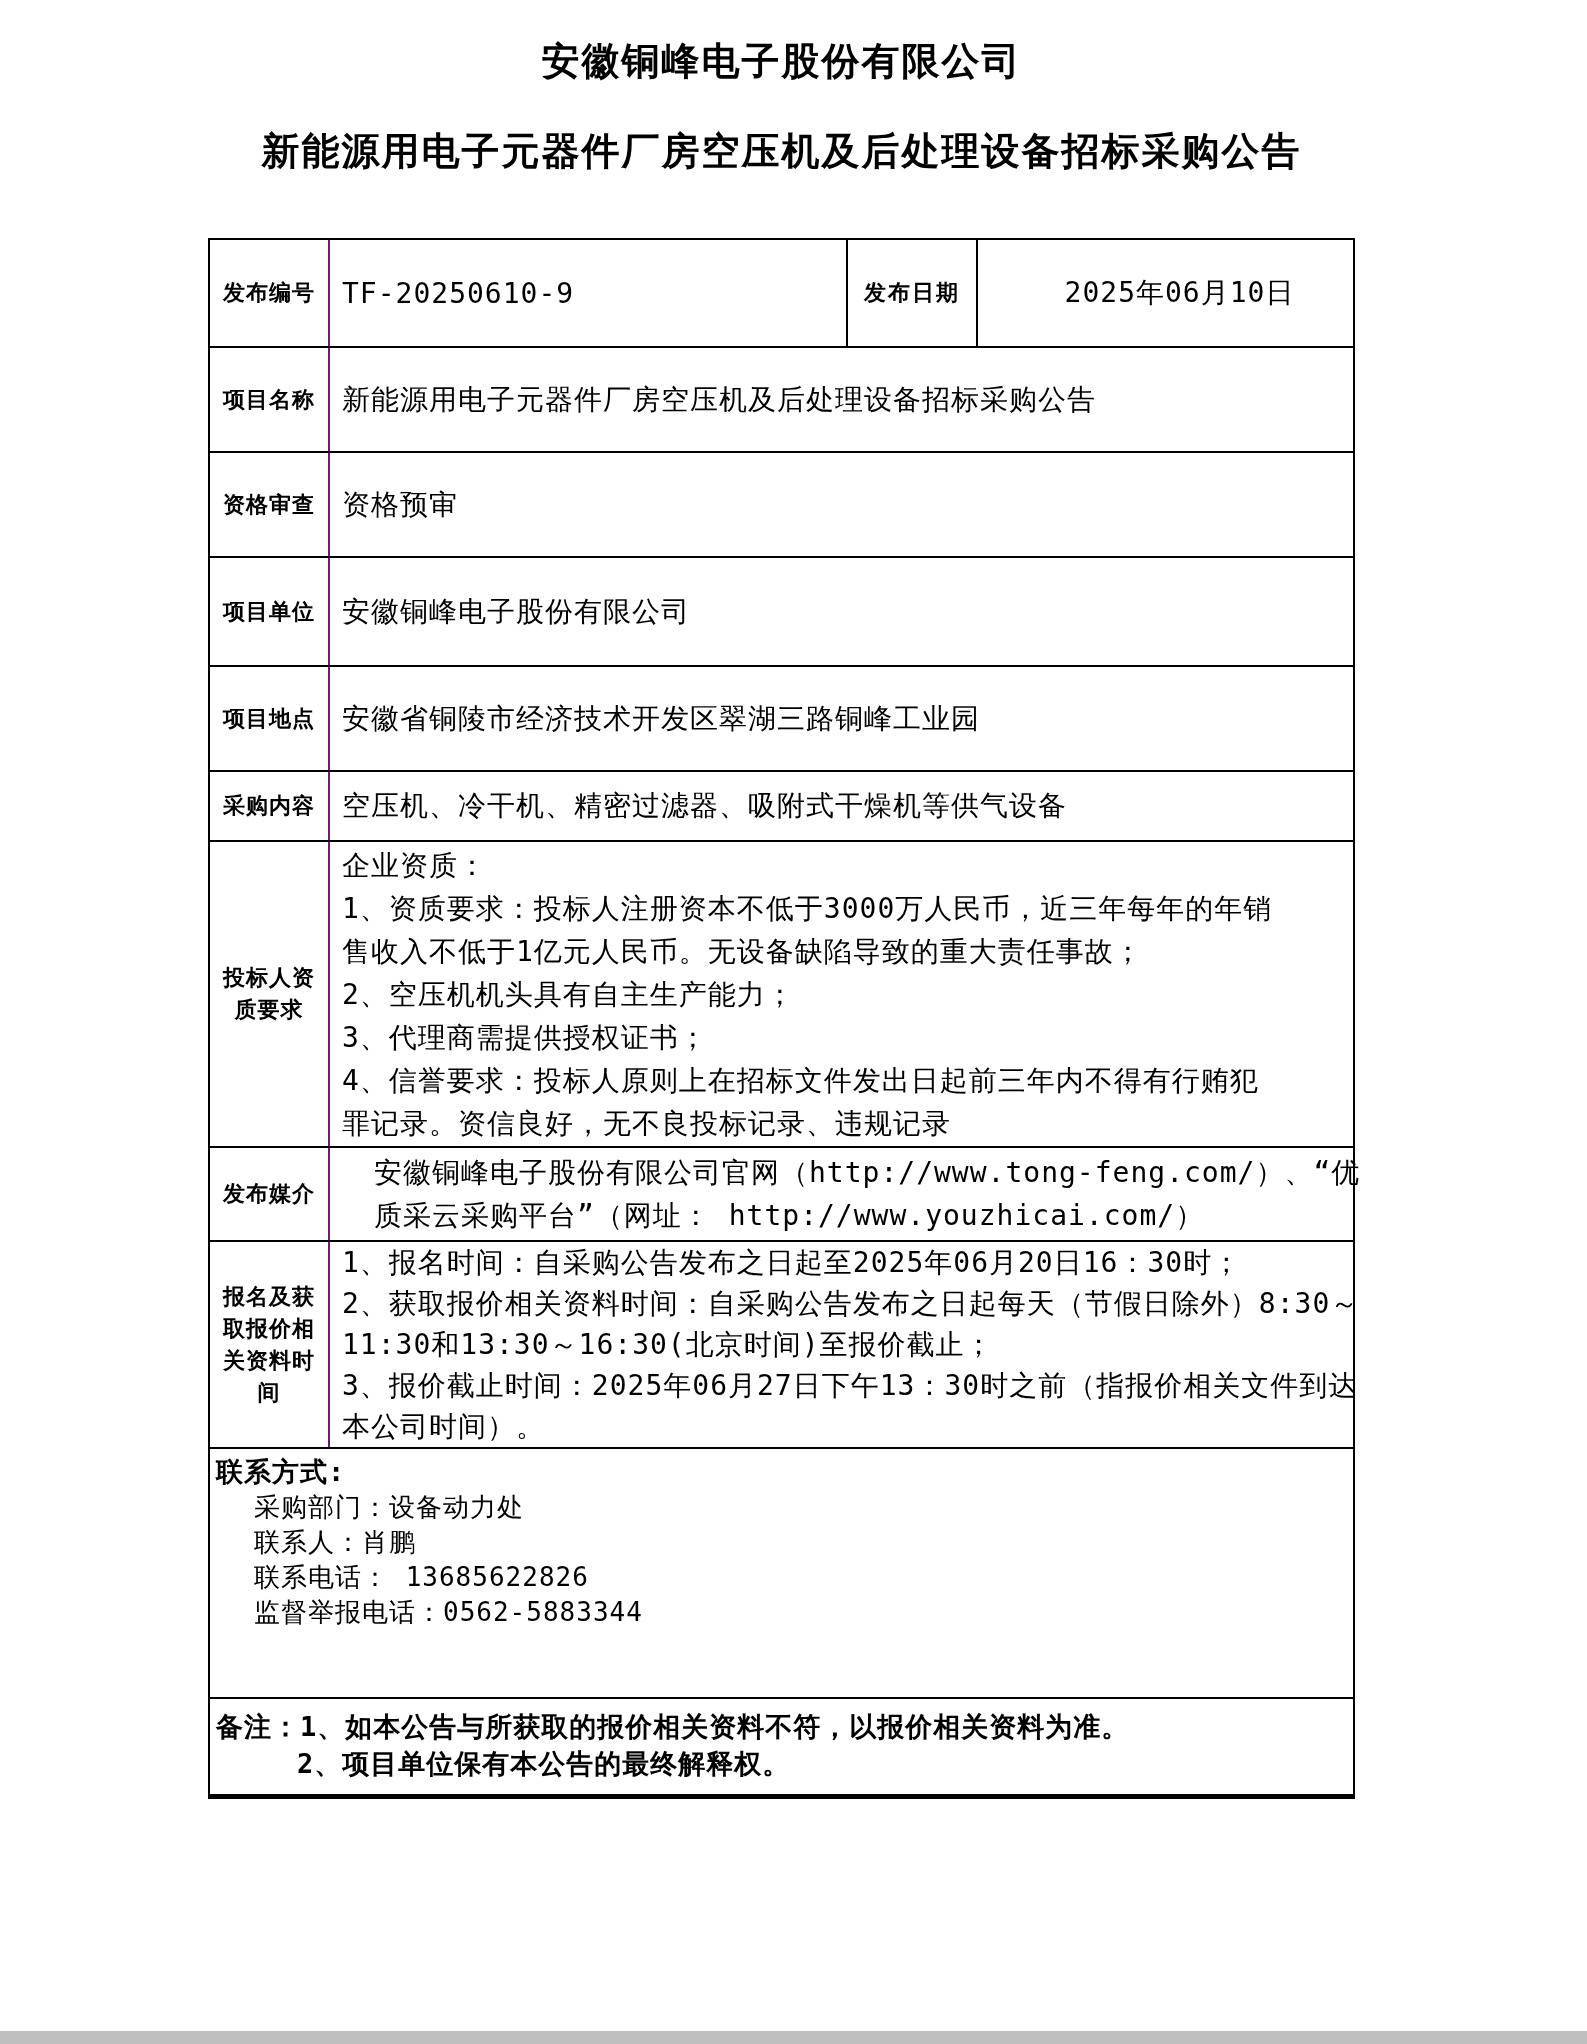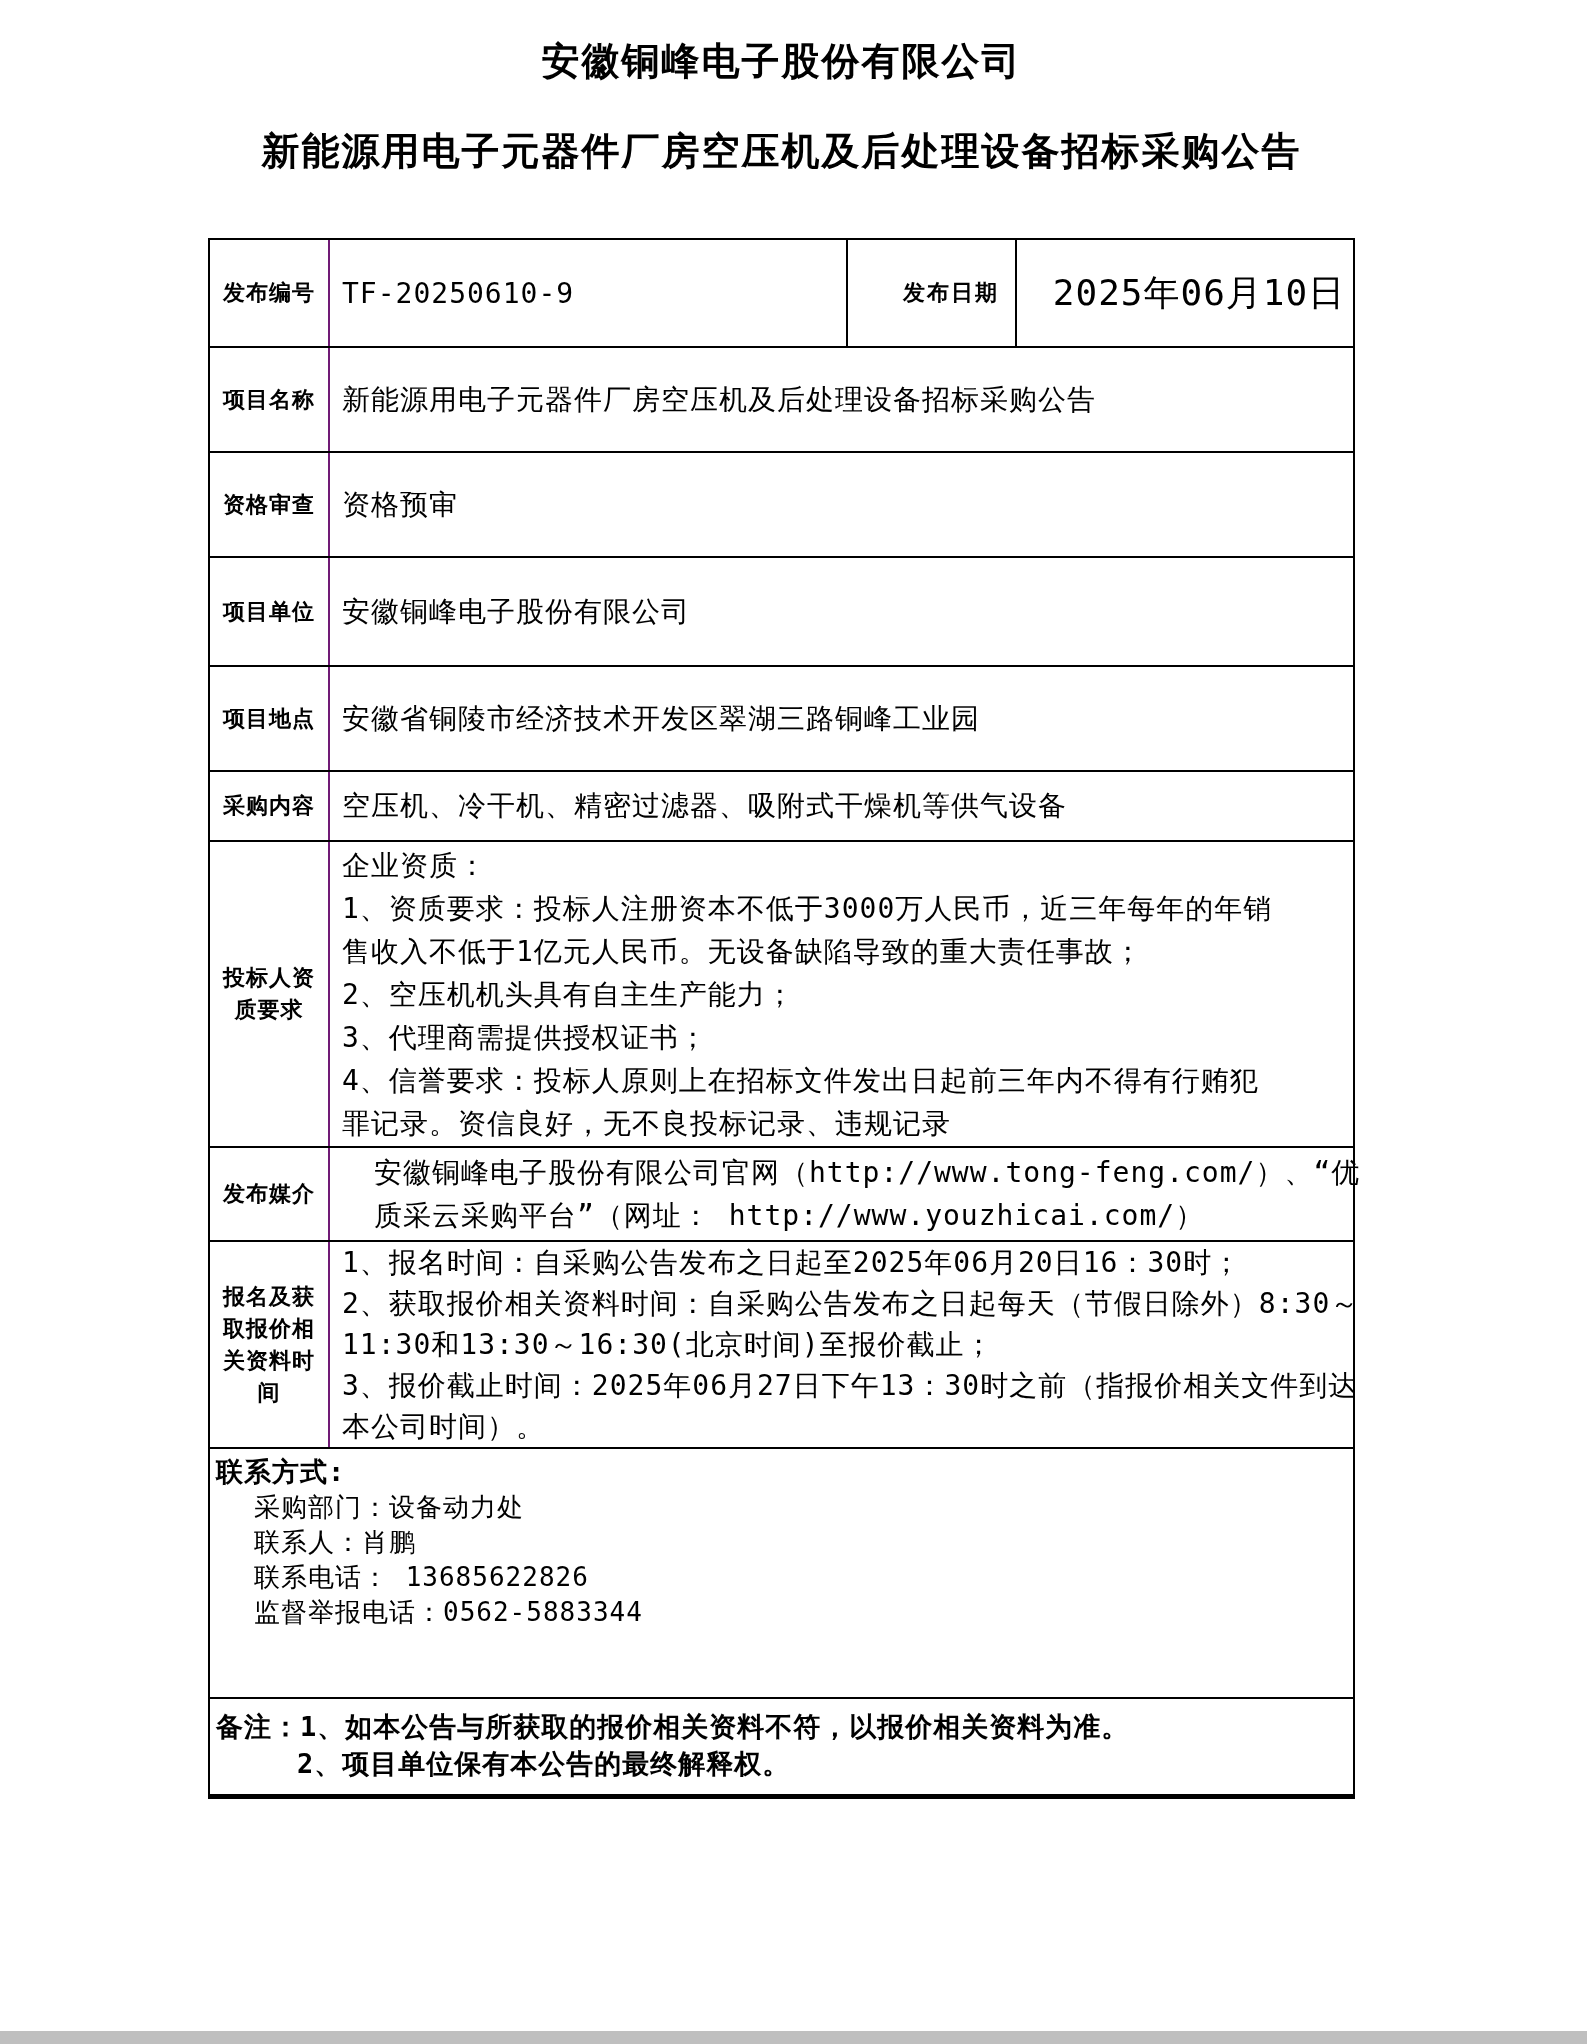--- a/index.html
+++ b/index.html
@@ -16,24 +16,24 @@
   .lbl{width:120px;flex:0 0 120px;box-sizing:border-box;border-right:2px solid #701a75;
        display:flex;align-items:center;justify-content:center;text-align:center;
        font-weight:bold;font-size:22px;line-height:32px;letter-spacing:1px;padding:0 3px;word-break:break-all;}
   .val{flex:1;box-sizing:border-box;display:flex;flex-direction:column;justify-content:center;
        font-size:28px;letter-spacing:1px;padding:0 12px;word-break:break-all;}
   .val .ln{white-space:nowrap;}
   .lh43 .ln{line-height:43px;}
   .lh41 .ln{line-height:41px;}
   .lbl-mid{width:130px;flex:0 0 130px;box-sizing:border-box;border-right:2px solid #000;
        display:flex;align-items:center;justify-content:center;text-align:center;
-       font-weight:bold;font-size:22px;letter-spacing:2px;margin-left:39px;}
+       font-weight:bold;font-size:22px;letter-spacing:2px;}
   .val-no{width:518px;flex:0 0 518px;box-sizing:border-box;border-right:2px solid #000;
        display:flex;align-items:center;font-size:28px;letter-spacing:1px;padding:0 12px;}
-  .val-date{flex:1;display:flex;align-items:center;justify-content:center;font-size:36px;letter-spacing:1px;padding-left:28px;}
+  .val-date{flex:1;display:flex;align-items:center;justify-content:center;font-size:28px;letter-spacing:1px;padding-left:28px;}
   .wide{flex:1;box-sizing:border-box;display:block;font-size:26px;letter-spacing:1px;padding:5px 12px 0 6px;}
   .wide .hd{font-weight:bold;font-size:27px;line-height:36px;}
   .wide .cl{line-height:35px;padding-left:38px;}
   .remark{padding-top:9px;}
   .remark .r1{font-weight:bold;font-size:27px;line-height:37px;}
   .remark .r2{font-weight:bold;font-size:27px;line-height:37px;padding-left:81px;}
   .page-edge{position:absolute;left:0;bottom:0;width:1587px;height:13px;background:#bfbfbf;}
 </style>
 </head>
 <body>

